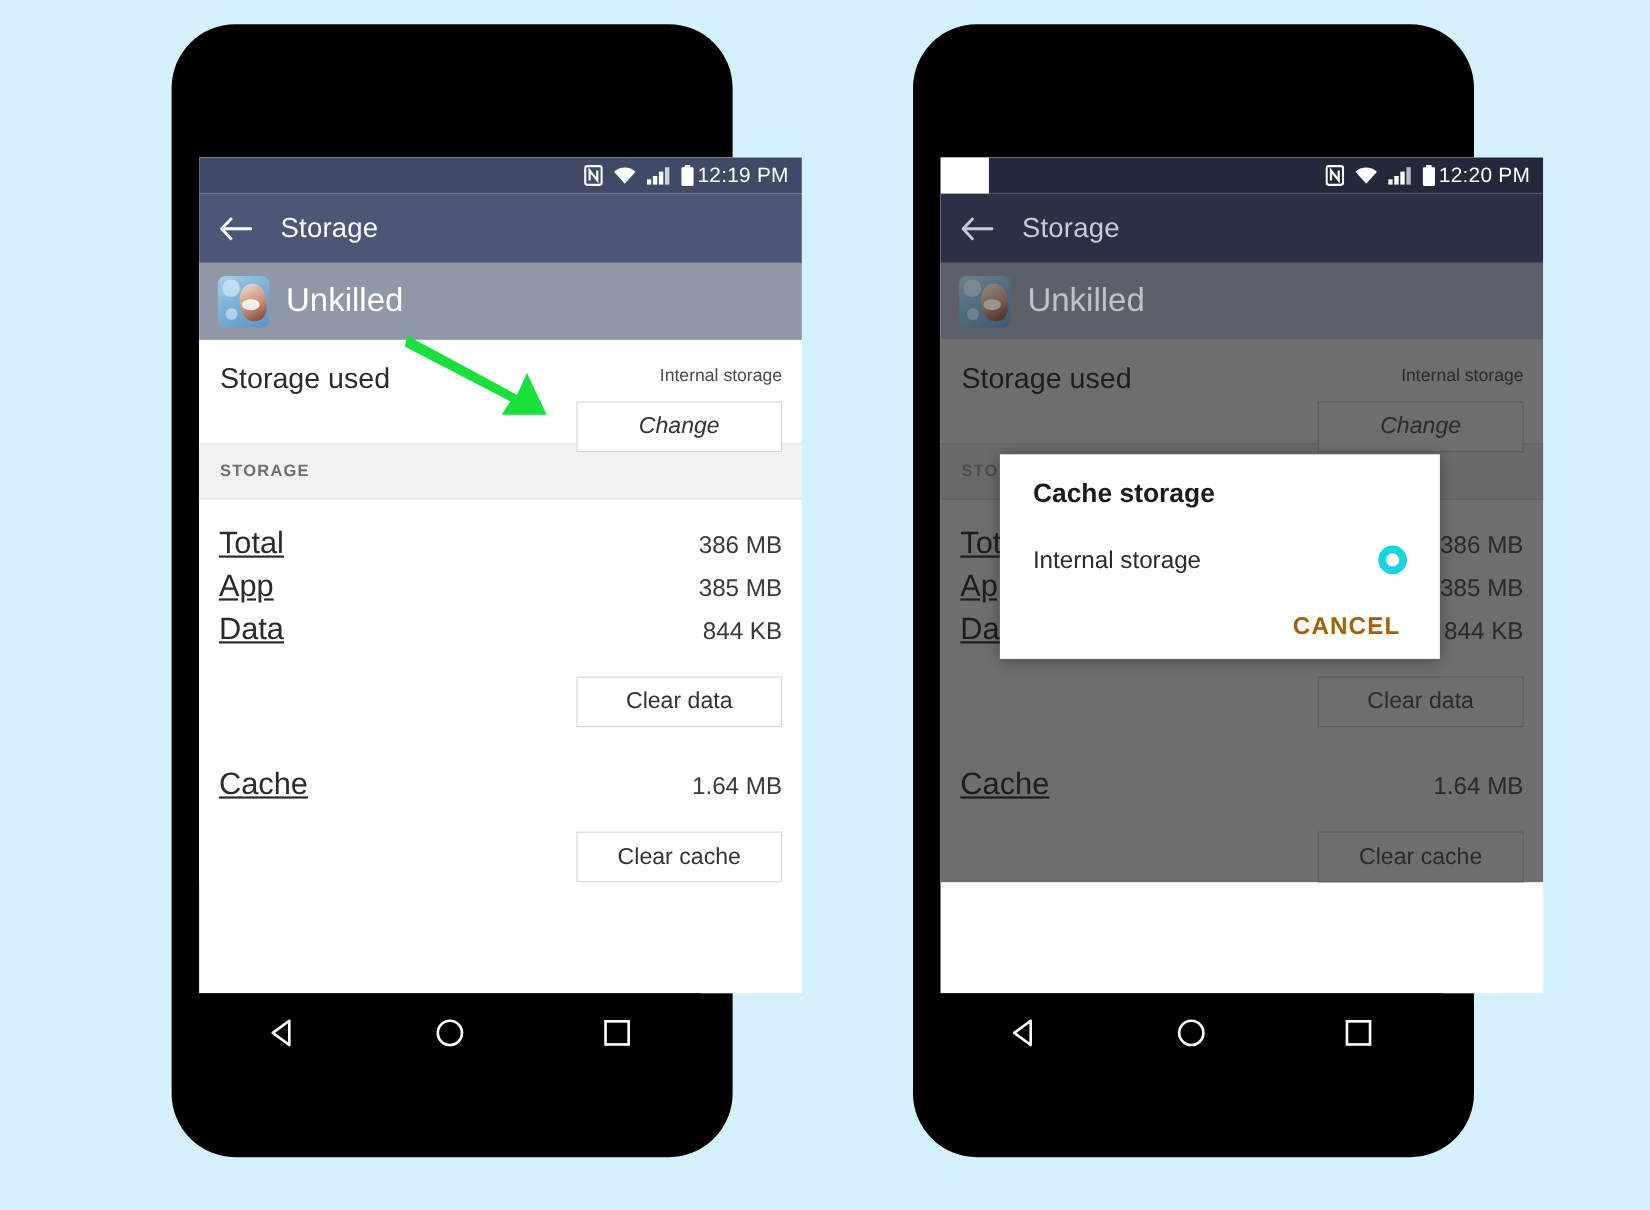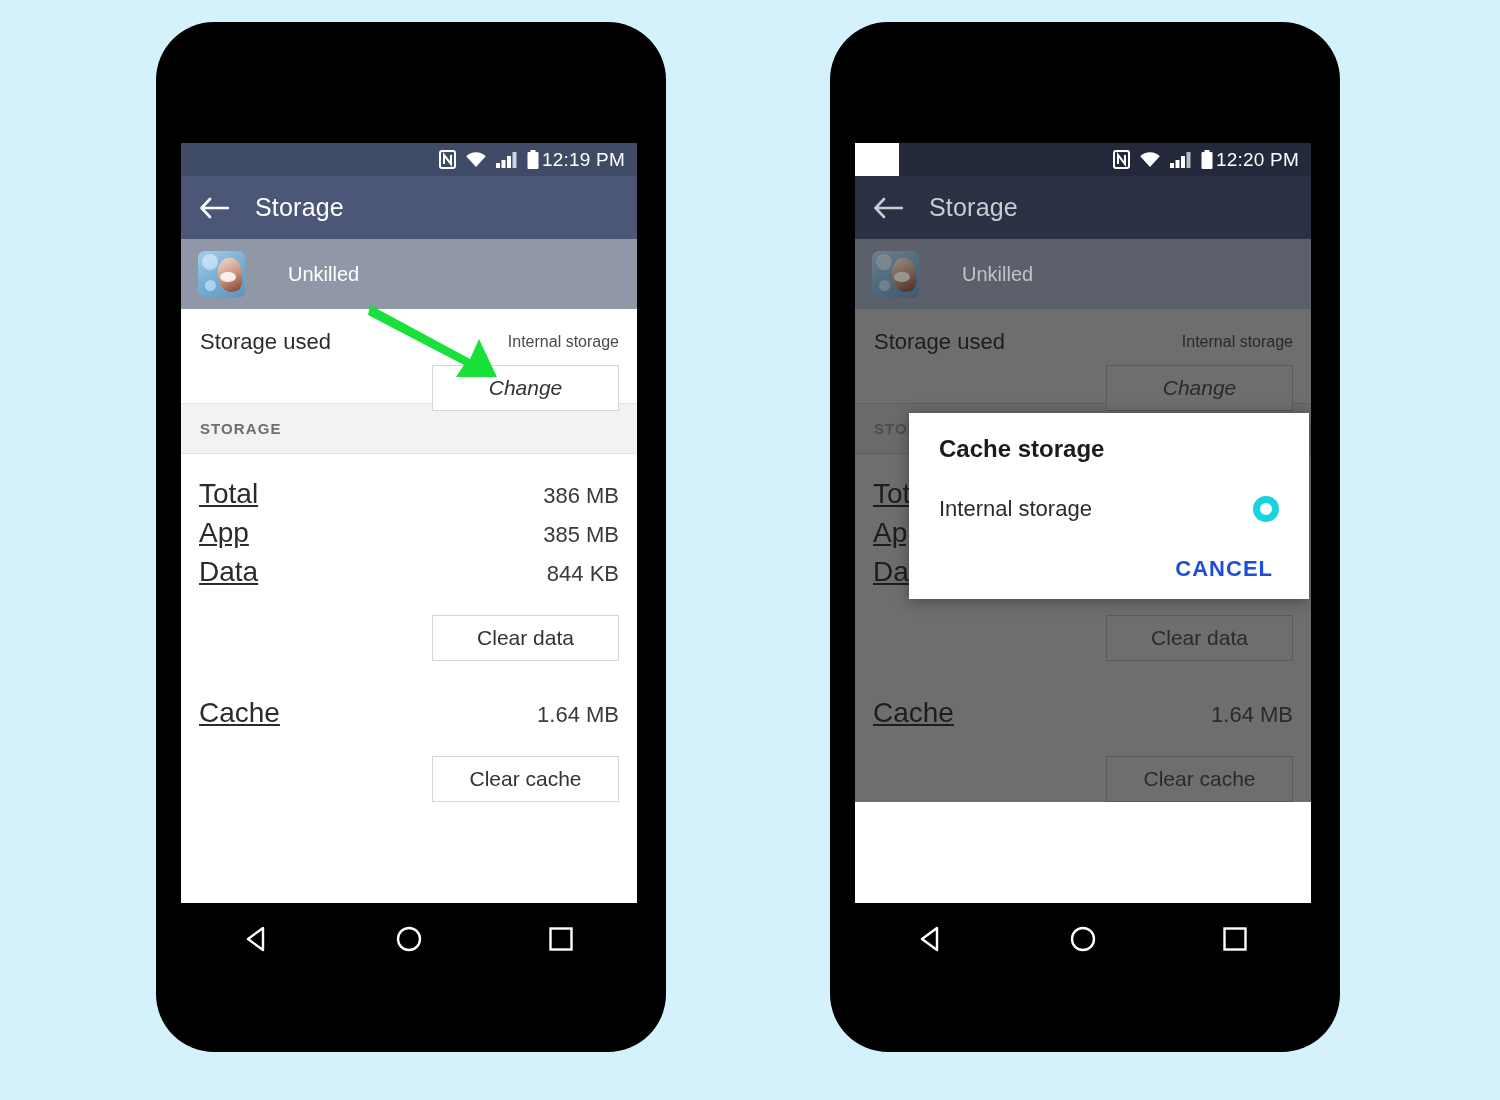--- a/index.html
+++ b/index.html
@@ -18,21 +18,21 @@
     width:510px;height:1030px;
     background:#000;
     border-radius:58px;
   }
   .phone.left{left:156px;top:22px;}
   .phone.right{left:830px;top:22px;}
 
   .screen{
     position:absolute;
     left:25px;top:121px;
-    width:456px;height:760px;
+    width:548px;height:760px;
     background:#ffffff;
     overflow:hidden;
   }
   .navbar{
     position:absolute;
     left:25px;top:881px;
     width:456px;height:72px;
     background:#000;
     display:flex;align-items:center;justify-content:space-around;
   }
@@ -76,29 +76,29 @@
   }
   .appicon .blob1{position:absolute;left:42%;top:16%;width:52%;height:72%;
     background:linear-gradient(160deg,#f0dcd0,#c98f77 55%,#7a4436);
     border-radius:48% 42% 40% 46%;transform:rotate(-8deg);}
   .appicon .blob2{position:absolute;left:47%;top:46%;width:34%;height:22%;
     background:#ffffff;border-radius:50%;opacity:.85;}
   .appicon .blob3{position:absolute;left:8%;top:8%;width:34%;height:34%;
     background:#e8f4ff;border-radius:50%;opacity:.55;}
   .appicon .blob4{position:absolute;left:14%;top:62%;width:24%;height:24%;
     background:#d3e9fb;border-radius:50%;opacity:.6;}
-  .appname{color:#ffffff;font-size:20px;margin-left:43px;}
+  .appname{color:#ffffff;font-size:30px;margin-left:15px;}
 
   
   .content{background:#fff;}
   .row-su{
     height:95px;position:relative;padding:0 18px;box-sizing:border-box;
     border-bottom:1px solid #e3e3e3;
   }
-  .row-su .lbl{position:absolute;left:19px;top:20px;font-size:22px;color:#2b2b2b;}
+  .row-su .lbl{position:absolute;left:19px;top:20px;font-size:26px;color:#2b2b2b;}
   .row-su .val{position:absolute;right:18px;top:24px;font-size:16px;color:#4a4a4a;}
   .btn{
     border:1px solid #d6d6d6;background:#fff;
     font-size:21px;color:#333;
     display:flex;align-items:center;justify-content:center;
     box-sizing:border-box;
   }
   .btn-change{position:absolute;right:18px;top:56px;width:187px;height:46px;font-style:italic;}
 
   .section-head{
@@ -153,21 +153,21 @@
     border:7px solid #17d4e0;background:#fff;box-sizing:border-box;
   }
   .radio-off{
     width:26px;height:26px;border-radius:50%;background:#aaaaaa;
   }
   .dlg-opt.highlight{
     border:4px solid #19e03a;margin:8px 0 0 0;height:62px;
   }
   .dlg-actions{display:flex;justify-content:flex-end;padding:16px 30px 8px 30px;}
   .cancel{
-    font-size:22px;font-weight:bold;color:#1d4ed8;letter-spacing:1px;
+    font-size:22px;font-weight:bold;color:#a16207;letter-spacing:1px;
     background:none;border:none;cursor:pointer;font-family:inherit;
   }
 </style>
 </head>
 <body>
 
 <div class="stage">
 
   <div class="phone left">
 

